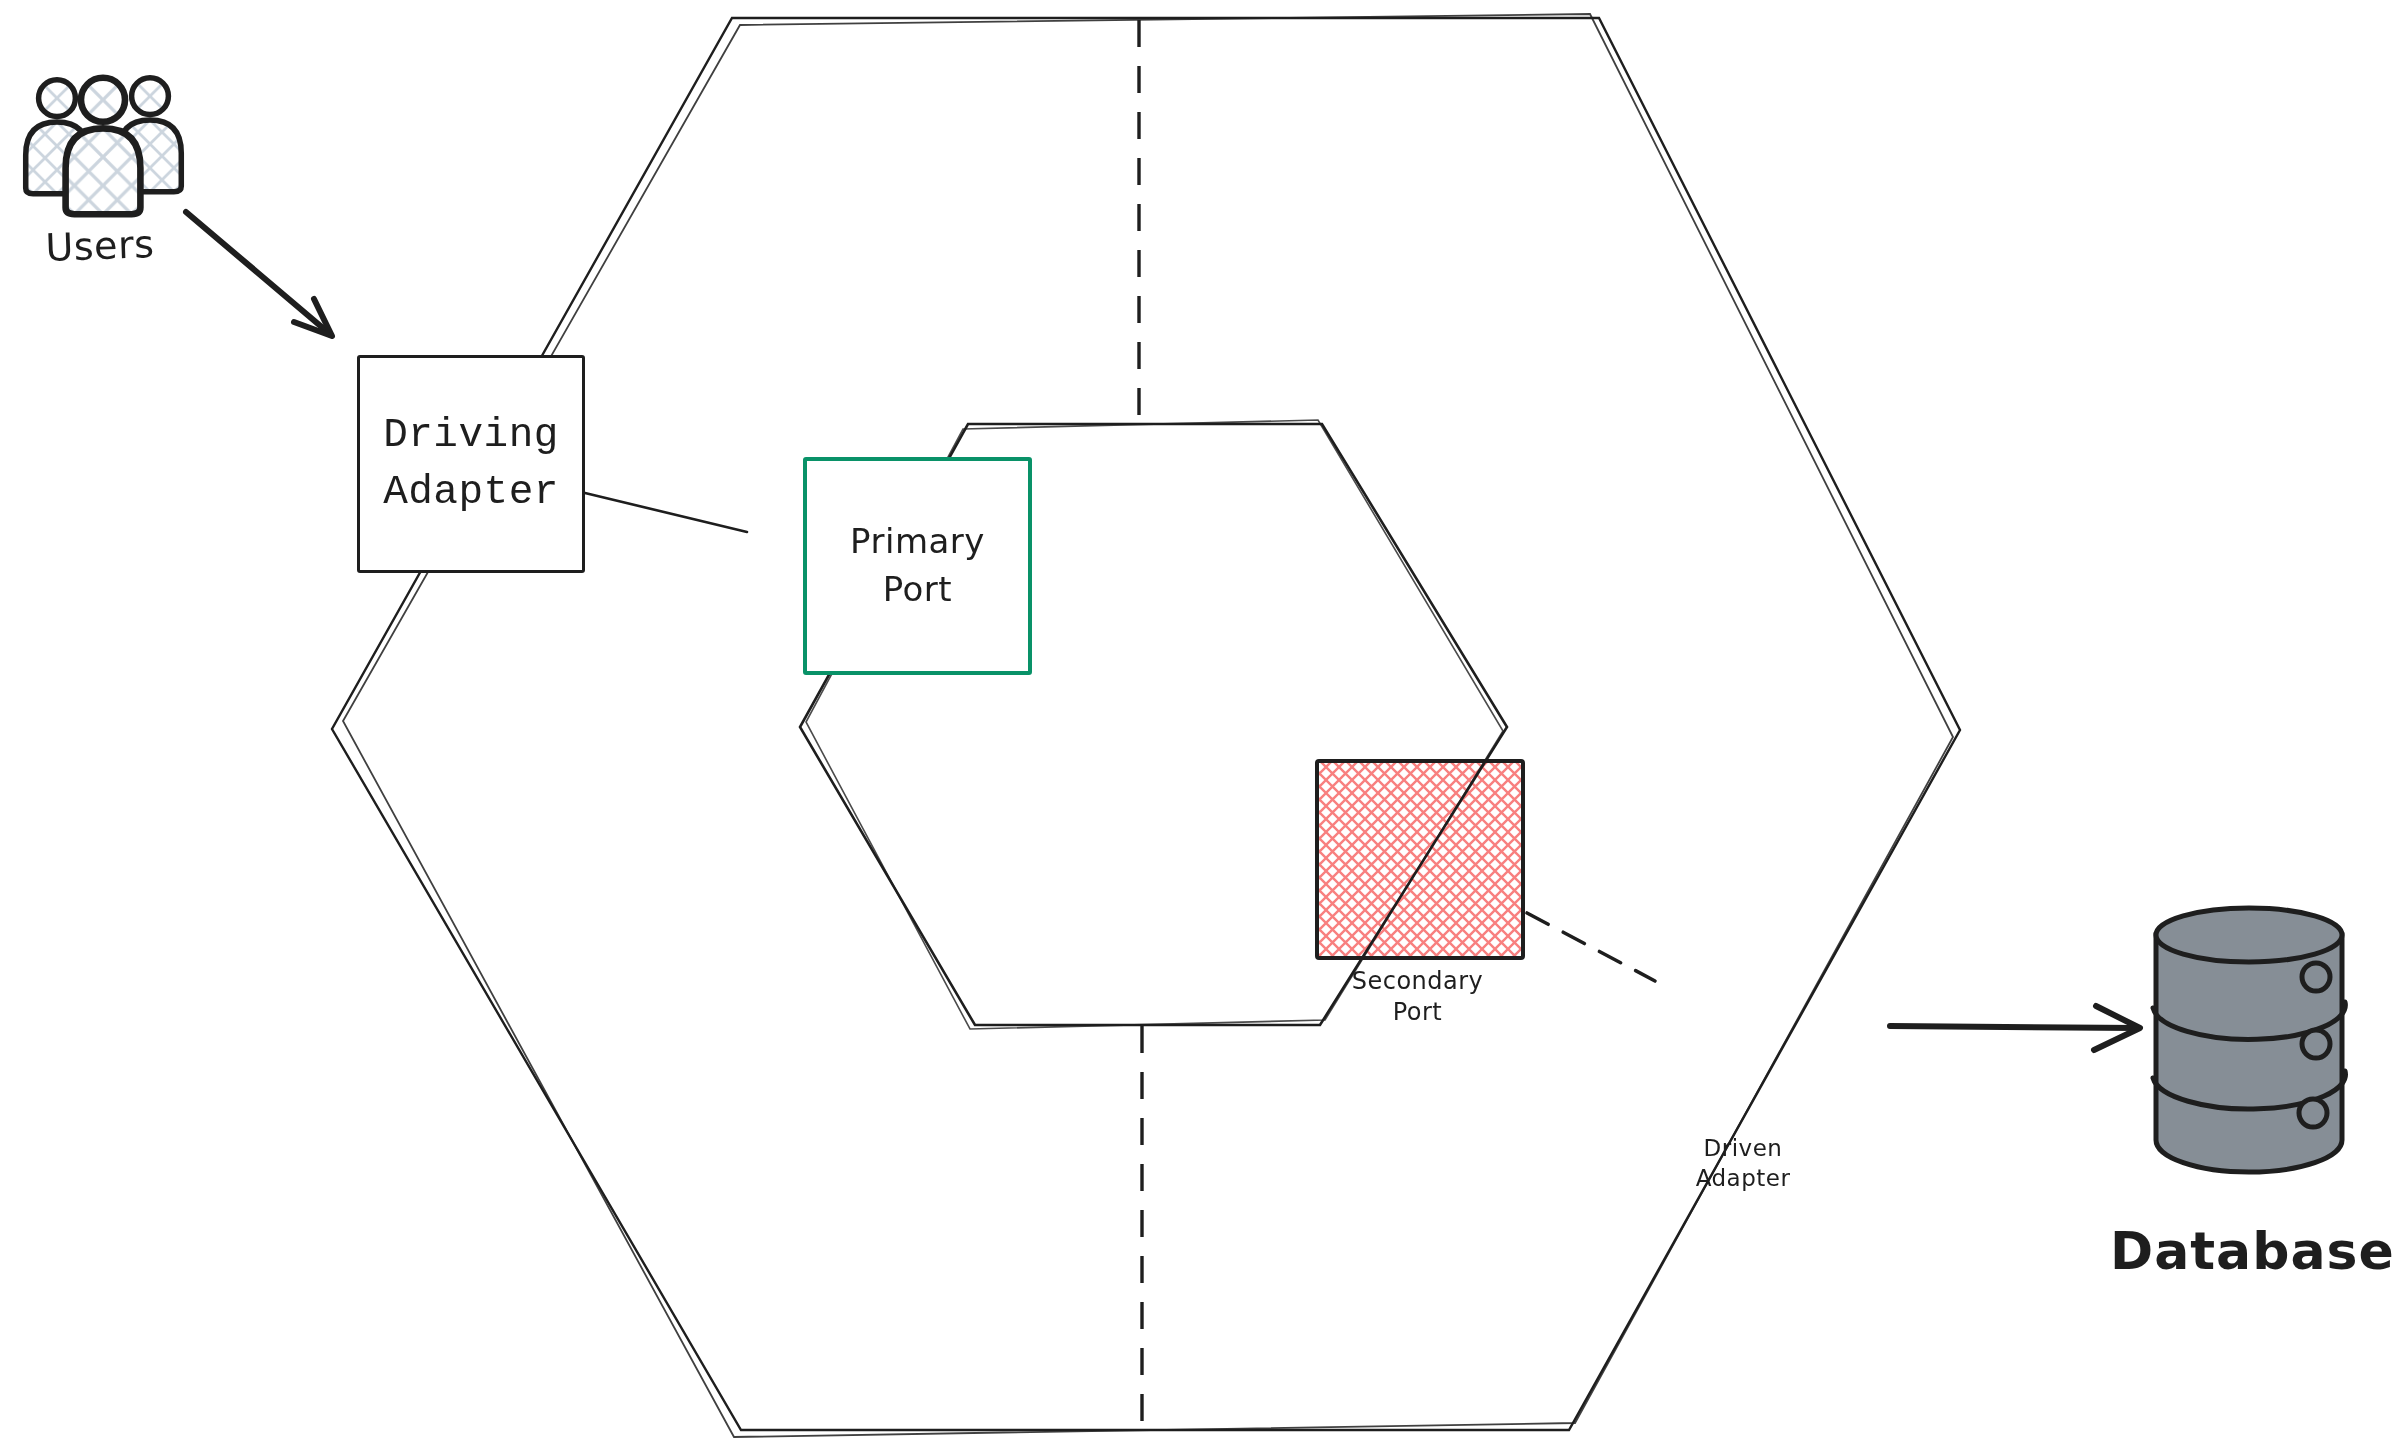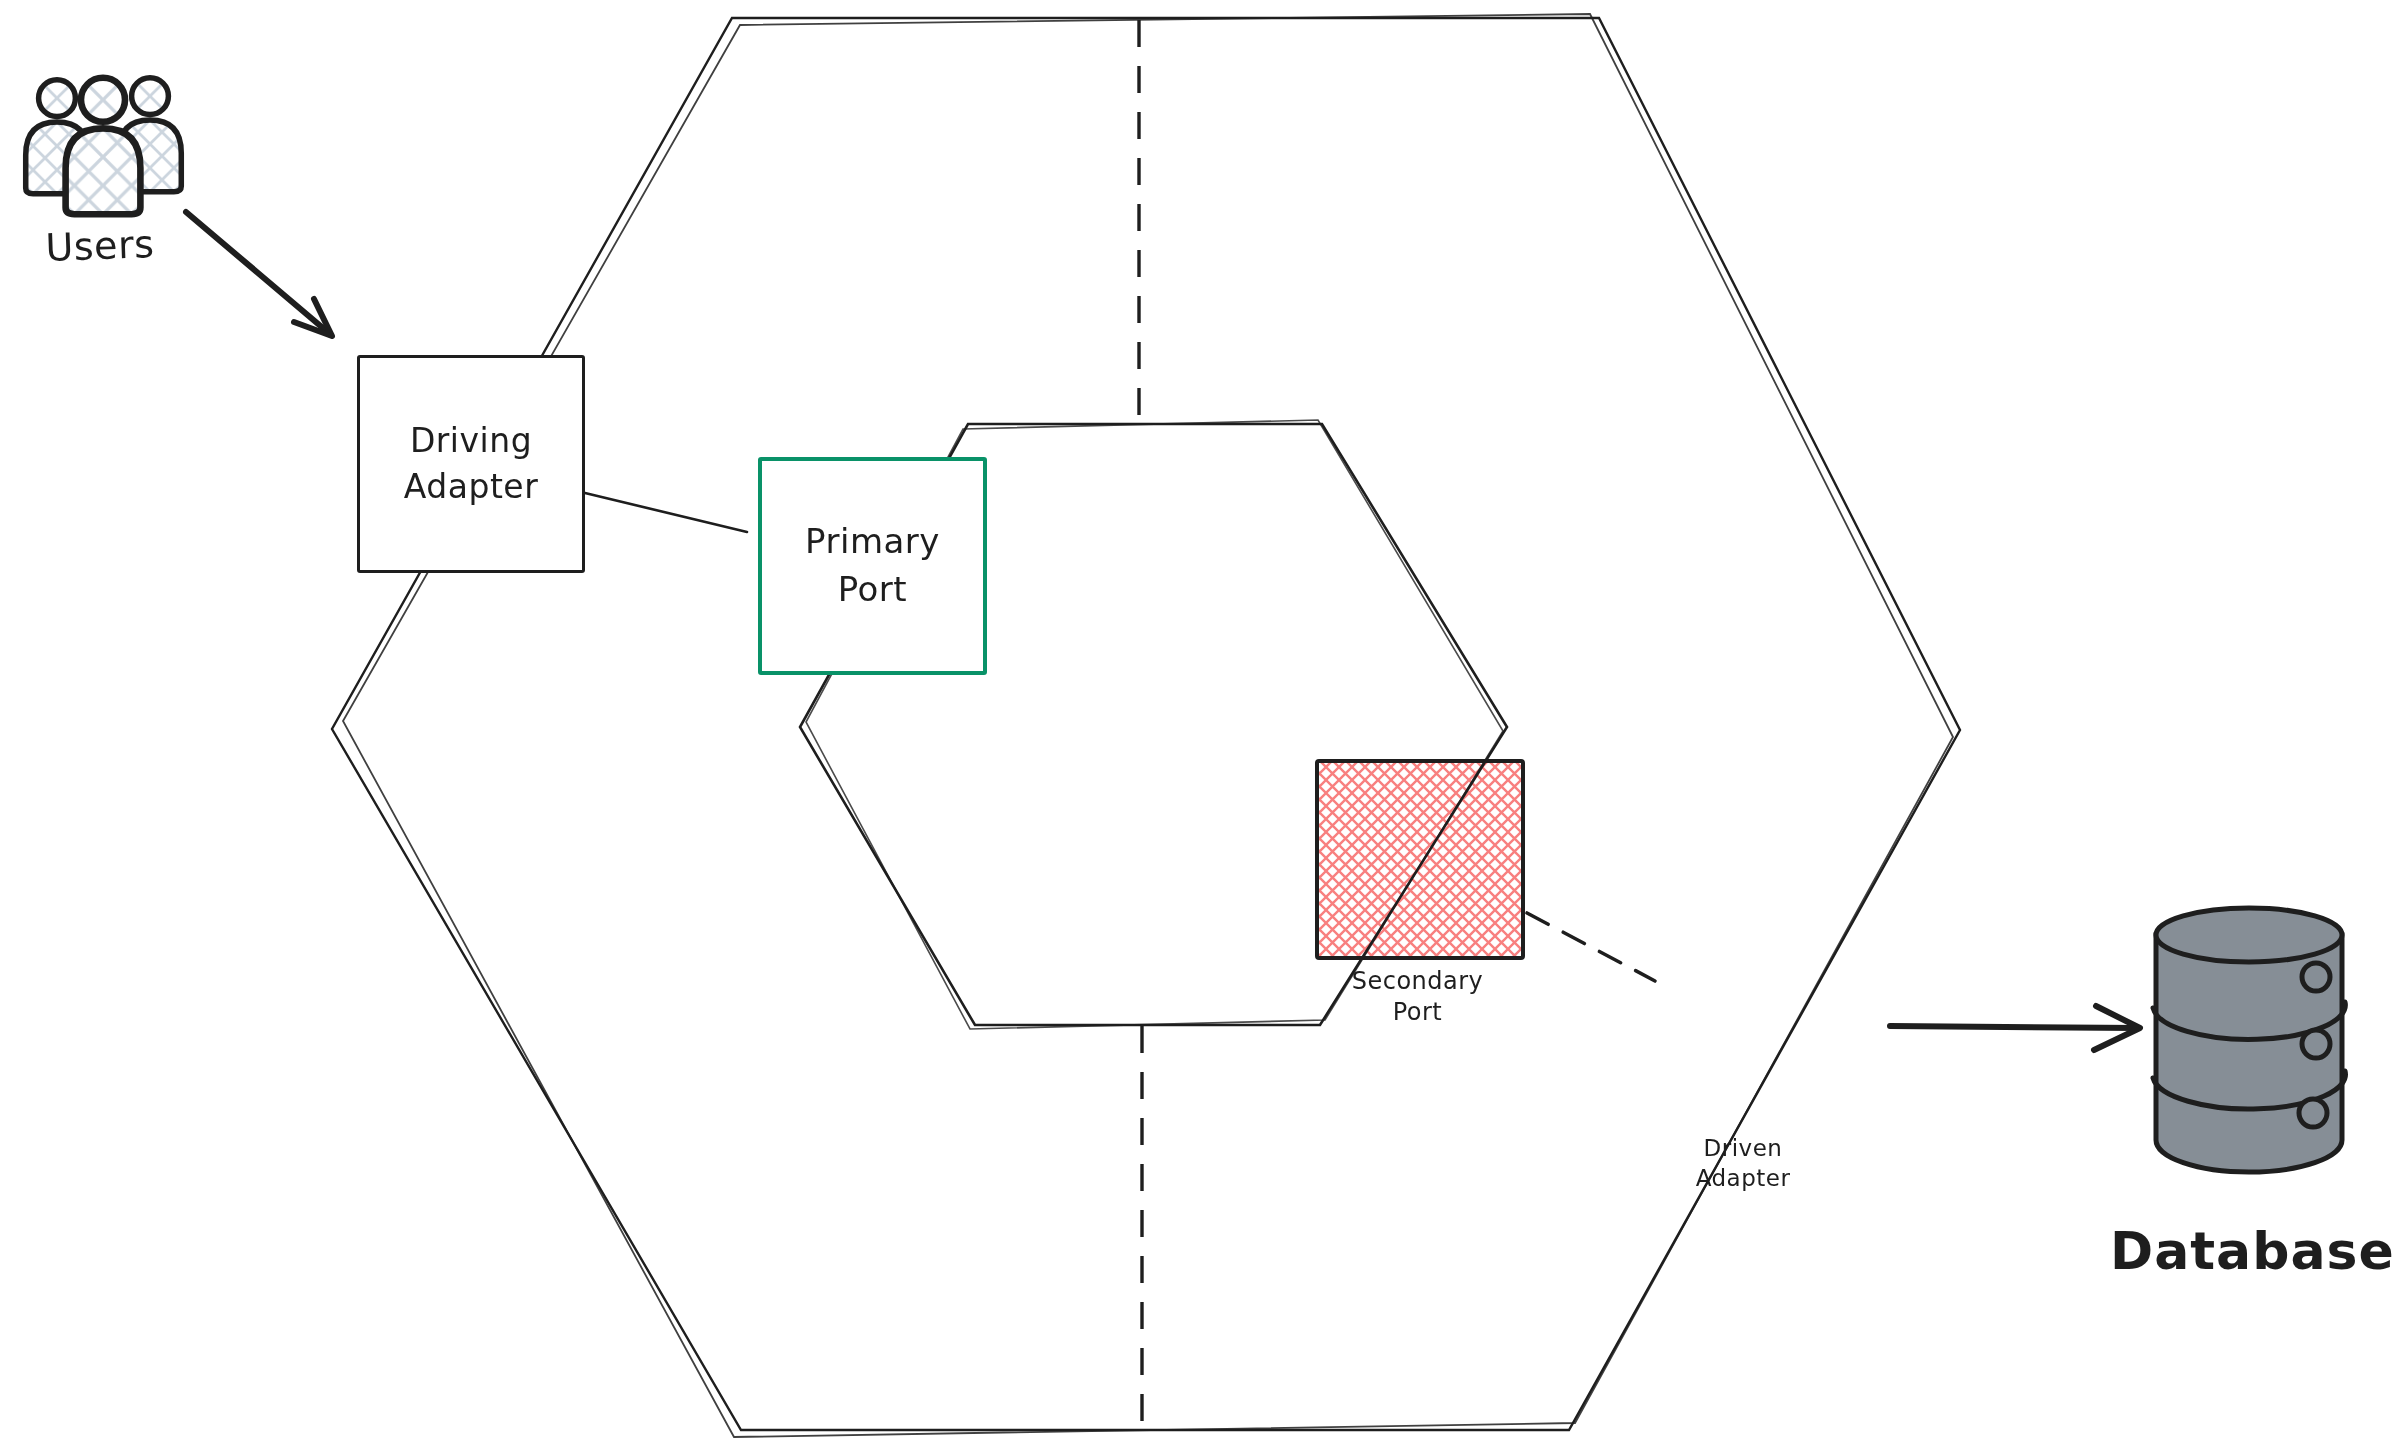--- a/index.html
+++ b/index.html
@@ -6,22 +6,22 @@
   .canvas{
     position:relative;width:2407px;height:1449px;background:#fff;overflow:hidden;
     font-family:"DejaVu Sans","Liberation Sans",sans-serif;color:var(--ink,#1e1e1e);
   }
   svg.layer{position:absolute;left:0;top:0;width:2407px;height:1449px;display:block;}
   .node{
     position:absolute;display:flex;align-items:center;justify-content:center;text-align:center;
     background:#fff;box-sizing:border-box;border:3px solid var(--ink);border-radius:3px;
   }
   .node span{white-space:pre-line;letter-spacing:0.5px;}
-  .node-black{border:3px solid var(--ink);font-size:33px;line-height:1.4;}
-  .node-green{border:4px solid var(--port_green);font-size:34px;line-height:1.4;}
+  .node-black{border:3px solid var(--ink);font-size:41px;line-height:1.4;font-family:Liberation Mono, monospace;}
+  .node-green{border:4px solid var(--port_green);font-size:34px;line-height:1.4;margin-left:45px;}
   .node-red{
     border:4px solid var(--ink);background:var(--impl_red);color:var(--impl_text);
     font-size:47px;font-weight:700;line-height:1.2;
   }
   .caption{
     position:absolute;text-align:center;white-space:pre-line;letter-spacing:0.5px;line-height:1.3;
   }
   .cap-users{font-size:38px;transform:rotate(-2deg);}
   .cap-usecases{font-size:59px;font-weight:700;line-height:1.5;letter-spacing:1px;}
   .cap-secondary{font-size:24px;}

